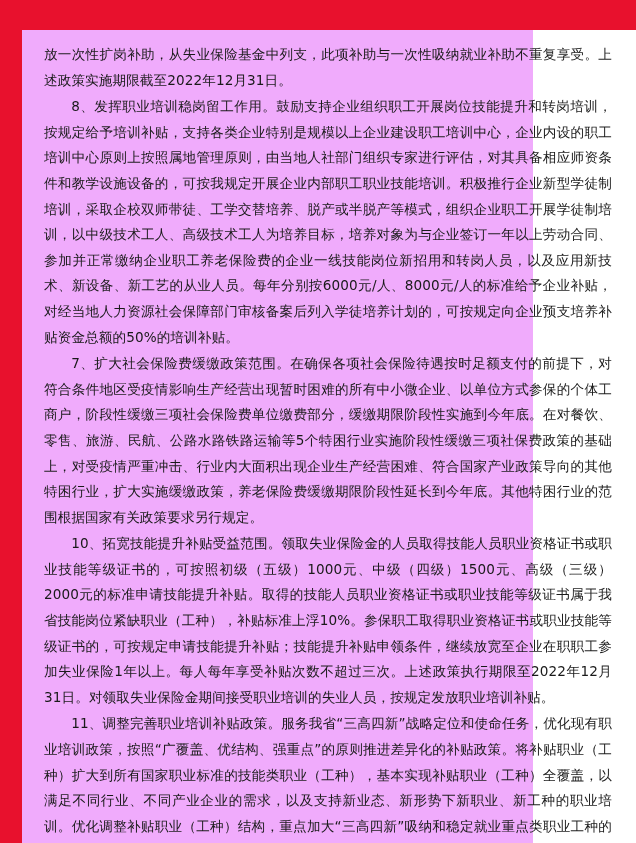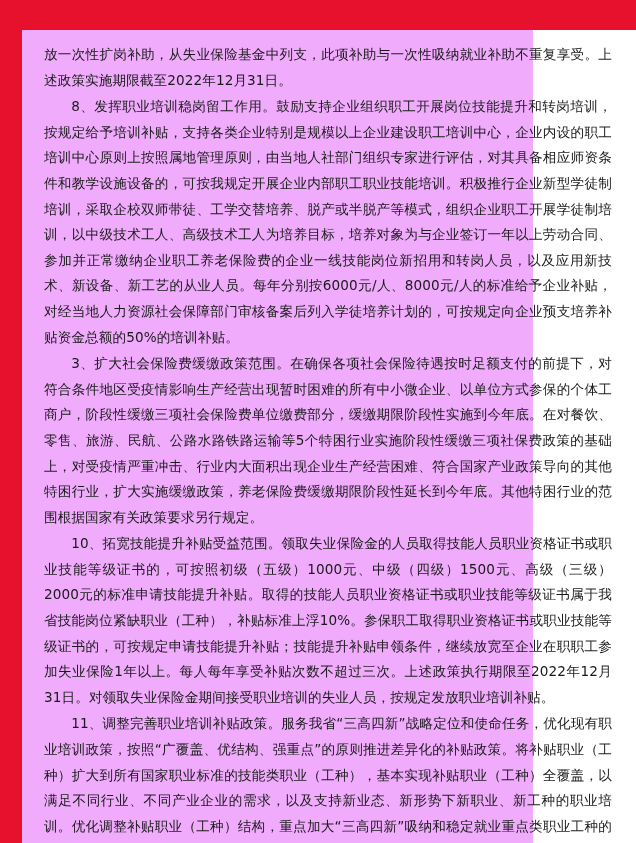--- a/index.html
+++ b/index.html
@@ -73,18 +73,18 @@
 </head>
 <body>
 
 <div class="page">
   <div class="top-band"></div>
   <div class="left-band"></div>
   <div class="sheet">
     <div class="body-text">
       <p class="para">放一次性扩岗补助，从失业保险基金中列支，此项补助与一次性吸纳就业补助不重复享受。上述政策实施期限截至2022年12月31日。</p>
       <p class="para indent">8、发挥职业培训稳岗留工作用。鼓励支持企业组织职工开展岗位技能提升和转岗培训，按规定给予培训补贴，支持各类企业特别是规模以上企业建设职工培训中心，企业内设的职工培训中心原则上按照属地管理原则，由当地人社部门组织专家进行评估，对其具备相应师资条件和教学设施设备的，可按我规定开展企业内部职工职业技能培训。积极推行企业新型学徒制培训，采取企校双师带徒、工学交替培养、脱产或半脱产等模式，组织企业职工开展学徒制培训，以中级技术工人、高级技术工人为培养目标，培养对象为与企业签订一年以上劳动合同、参加并正常缴纳企业职工养老保险费的企业一线技能岗位新招用和转岗人员，以及应用新技术、新设备、新工艺的从业人员。每年分别按6000元/人、8000元/人的标准给予企业补贴，对经当地人力资源社会保障部门审核备案后列入学徒培养计划的，可按规定向企业预支培养补贴资金总额的50%的培训补贴。</p>
-      <p class="para indent">3、扩大社会保险费缓缴政策范围。在确保各项社会保险待遇按时足额支付的前提下，对符合条件地区受疫情影响生产经营出现暂时困难的所有中小微企业、以单位方式参保的个体工商户，阶段性缓缴三项社会保险费单位缴费部分，缓缴期限阶段性实施到今年底。在对餐饮、零售、旅游、民航、公路水路铁路运输等5个特困行业实施阶段性缓缴三项社保费政策的基础上，对受疫情严重冲击、行业内大面积出现企业生产经营困难、符合国家产业政策导向的其他特困行业，扩大实施缓缴政策，养老保险费缓缴期限阶段性延长到今年底。其他特困行业的范围根据国家有关政策要求另行规定。</p>
+      <p class="para indent">7、扩大社会保险费缓缴政策范围。在确保各项社会保险待遇按时足额支付的前提下，对符合条件地区受疫情影响生产经营出现暂时困难的所有中小微企业、以单位方式参保的个体工商户，阶段性缓缴三项社会保险费单位缴费部分，缓缴期限阶段性实施到今年底。在对餐饮、零售、旅游、民航、公路水路铁路运输等5个特困行业实施阶段性缓缴三项社保费政策的基础上，对受疫情严重冲击、行业内大面积出现企业生产经营困难、符合国家产业政策导向的其他特困行业，扩大实施缓缴政策，养老保险费缓缴期限阶段性延长到今年底。其他特困行业的范围根据国家有关政策要求另行规定。</p>
       <p class="para indent">10、拓宽技能提升补贴受益范围。领取失业保险金的人员取得技能人员职业资格证书或职业技能等级证书的，可按照初级（五级）1000元、中级（四级）1500元、高级（三级）2000元的标准申请技能提升补贴。取得的技能人员职业资格证书或职业技能等级证书属于我省技能岗位紧缺职业（工种），补贴标准上浮10%。参保职工取得职业资格证书或职业技能等级证书的，可按规定申请技能提升补贴；技能提升补贴申领条件，继续放宽至企业在职职工参加失业保险1年以上。每人每年享受补贴次数不超过三次。上述政策执行期限至2022年12月31日。对领取失业保险金期间接受职业培训的失业人员，按规定发放职业培训补贴。</p>
       <p class="para indent">11、调整完善职业培训补贴政策。服务我省“三高四新”战略定位和使命任务，优化现有职业培训政策，按照“广覆盖、优结构、强重点”的原则推进差异化的补贴政策。将补贴职业（工种）扩大到所有国家职业标准的技能类职业（工种），基本实现补贴职业（工种）全覆盖，以满足不同行业、不同产业企业的需求，以及支持新业态、新形势下新职业、新工种的职业培训。优化调整补贴职业（工种）结构，重点加大“三高四新”吸纳和稳定就业重点类职业工种的补贴力度，适度压缩培训学时要求。强化就业导向，将培训前的就业意愿征集和培训后的就业跟踪服务纳入培训管理过程，进一步提升培训补贴资金效能。</p>
     </div>
   </div>
 </div>
 
 </body></html>

